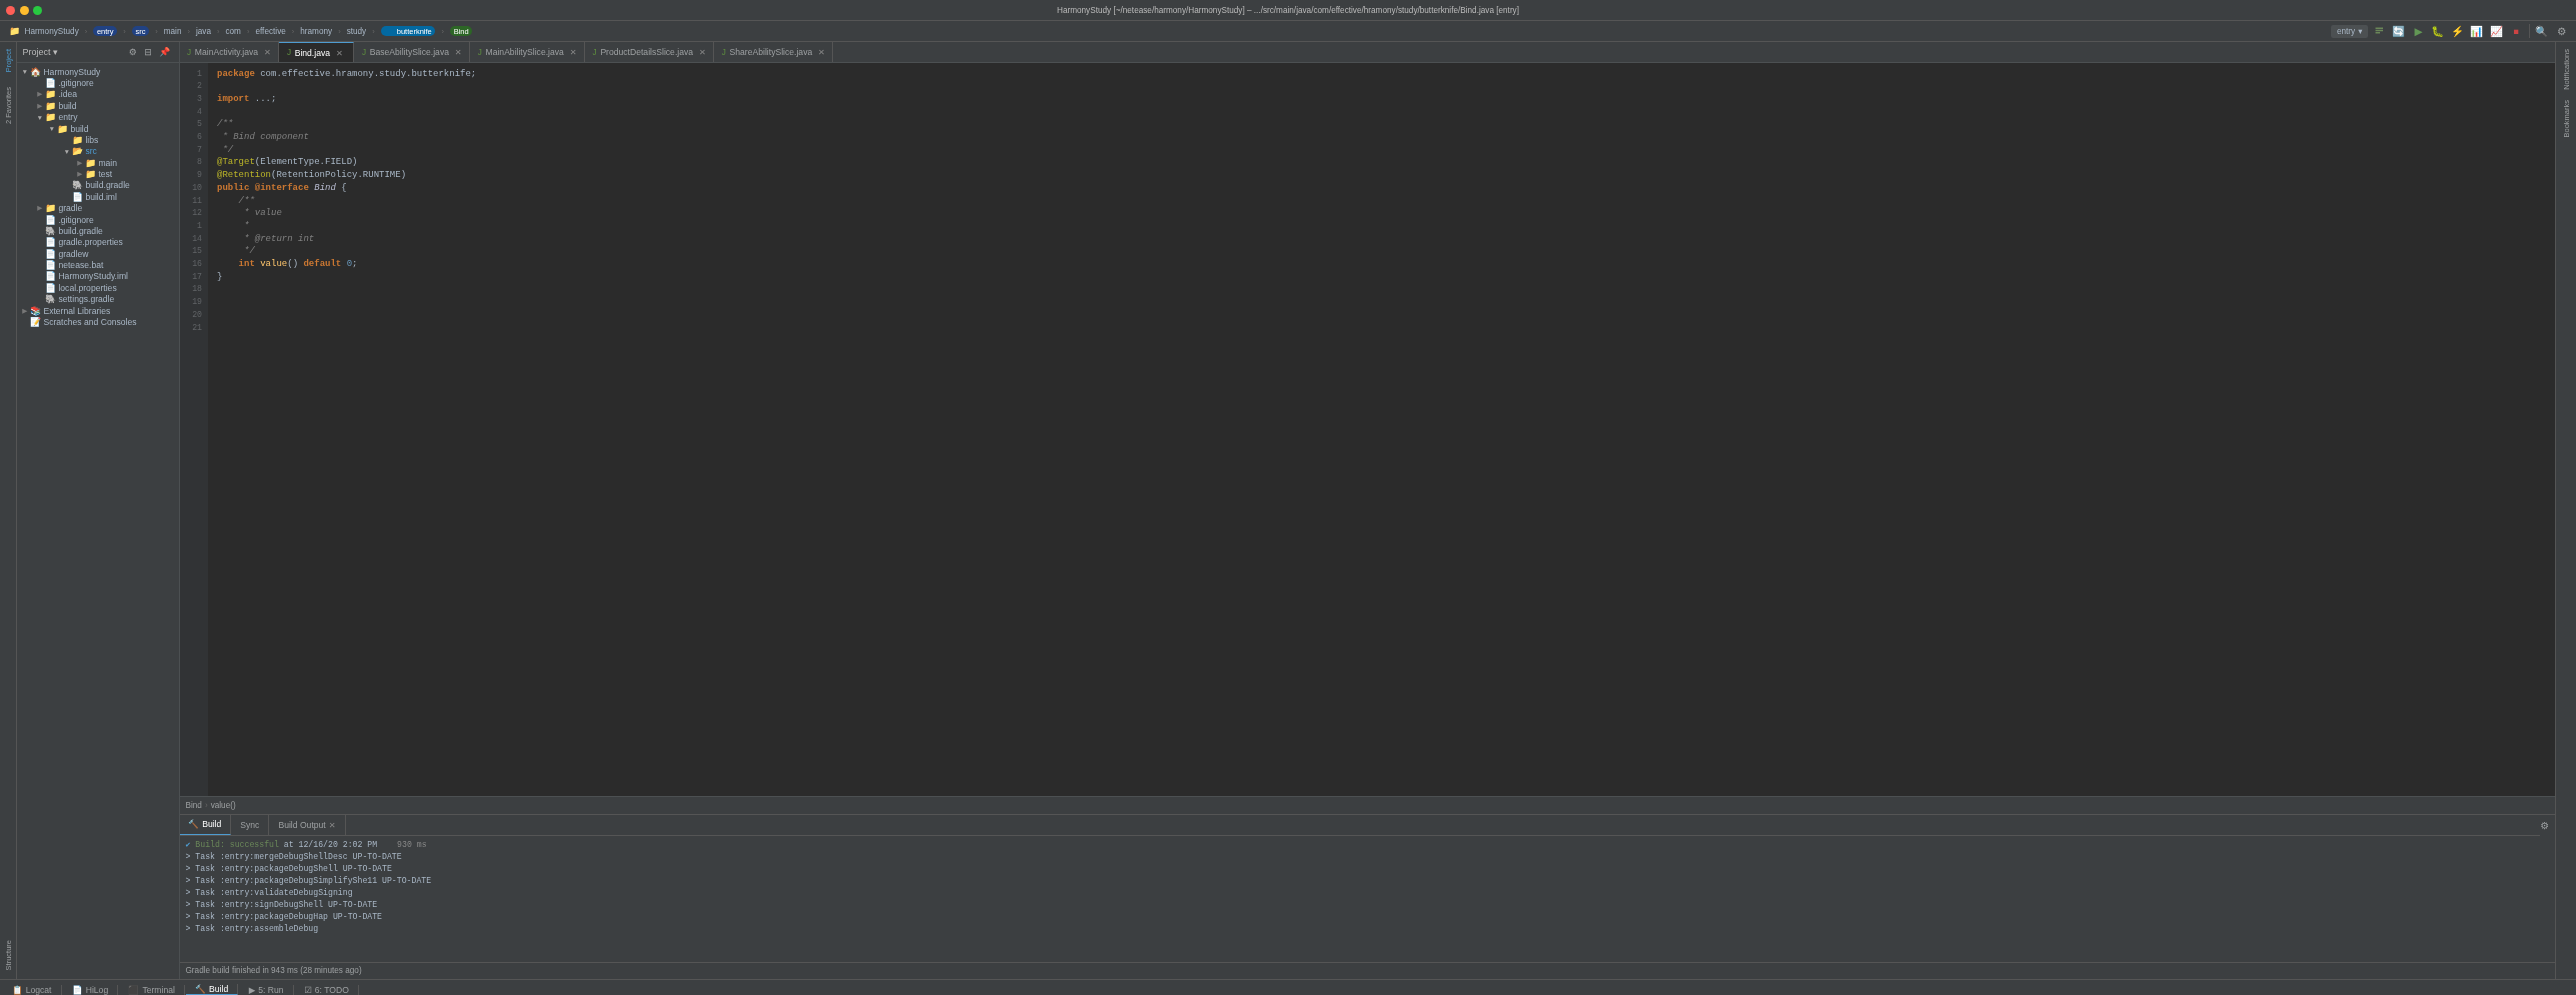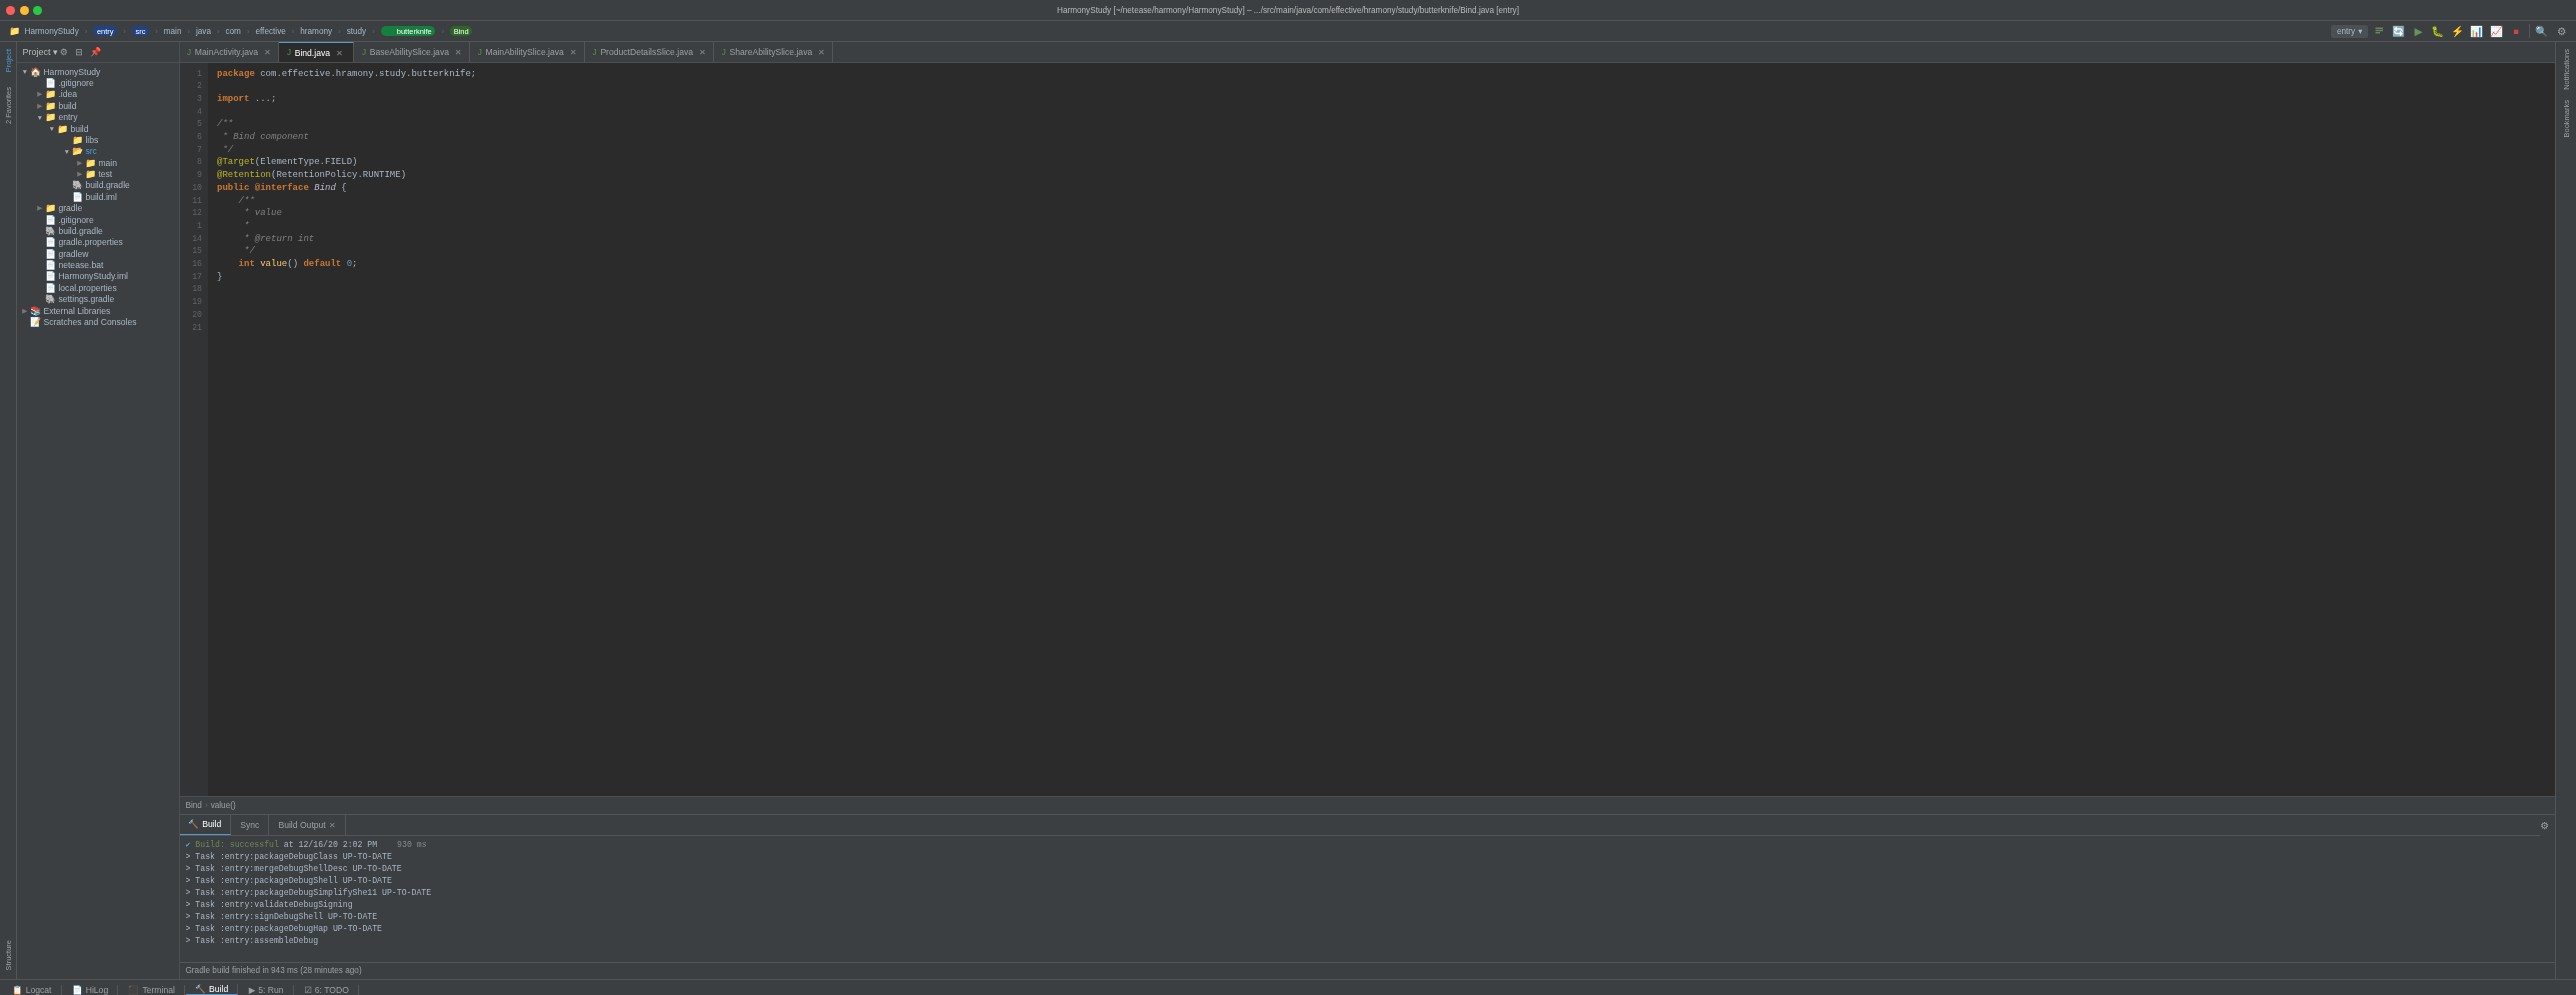--- a/index.html
+++ b/index.html
@@ -49,21 +49,21 @@
       color: #a9b7c6;
     }
     .breadcrumb-sep { color: #666; font-size: 7.5px; }
     .breadcrumb-tag {
       font-size: 7.5px;
       padding: 0.7px 3.7px;
       border-radius: 6px;
       color: #fff;
     }
     .tag-blue { background: #214283; }
-    .tag-orange { background: #15803d; padding-left: 16px; }
+    .tag-orange { background: #0369a1; padding-left: 16px; }
     .tag-green-dark { background: #2d6626; }
 
     
     #main-layout {
       display: flex;
       height: calc(995px - 21px - 21px);
     }
 
     
     #file-tree {
@@ -72,21 +72,21 @@
       border-right: 0.7px solid #4c5052;
       display: flex;
       flex-direction: column;
       flex-shrink: 0;
     }
     #file-tree-header {
       height: 21px;
       display: flex;
       align-items: center;
       padding: 0 6px;
-      justify-content: flex-start;
+      justify-content: space-between;
       border-bottom: 0.7px solid #4c5052;
       font-size: 9px;
       font-weight: 500;
     }
     #file-tree-header .title { color: #bbbbbb; }
     #file-tree-header .icons { display: flex; gap: 3px; }
     #file-tree-header .icon-btn {
       color: #9da0a2; cursor: pointer; font-size: 9px;
       padding: 1.5px 2.2px; border-radius: 1.5px;
     }
@@ -715,21 +715,20 @@
         </div>
         <div class="bottom-settings-icon">⚙</div>
       </div>
       <div id="bottom-content">
         <div>
           <span style="color:#4e9cd1; font-weight:bold;">✔ </span>
           <span class="build-success">Build: successful</span>
           <span> at 12/16/20 2:02 PM</span>
           <span style="margin-left: 15px; color:#888;">930 ms</span>
         </div>
-        <div>&gt; Task :entry:packageDebugClass UP-TO-DATE</div>
         <div>&gt; Task :entry:mergeDebugShellDesc UP-TO-DATE</div>
         <div>&gt; Task :entry:packageDebugShell UP-TO-DATE</div>
         <div>&gt; Task :entry:packageDebugSimplifyShe11 UP-TO-DATE</div>
         <div>&gt; Task :entry:validateDebugSigning</div>
         <div>&gt; Task :entry:signDebugShell UP-TO-DATE</div>
         <div>&gt; Task :entry:packageDebugHap UP-TO-DATE</div>
         <div>&gt; Task :entry:assembleDebug</div>
         <div>&nbsp;</div>
 
       </div>

